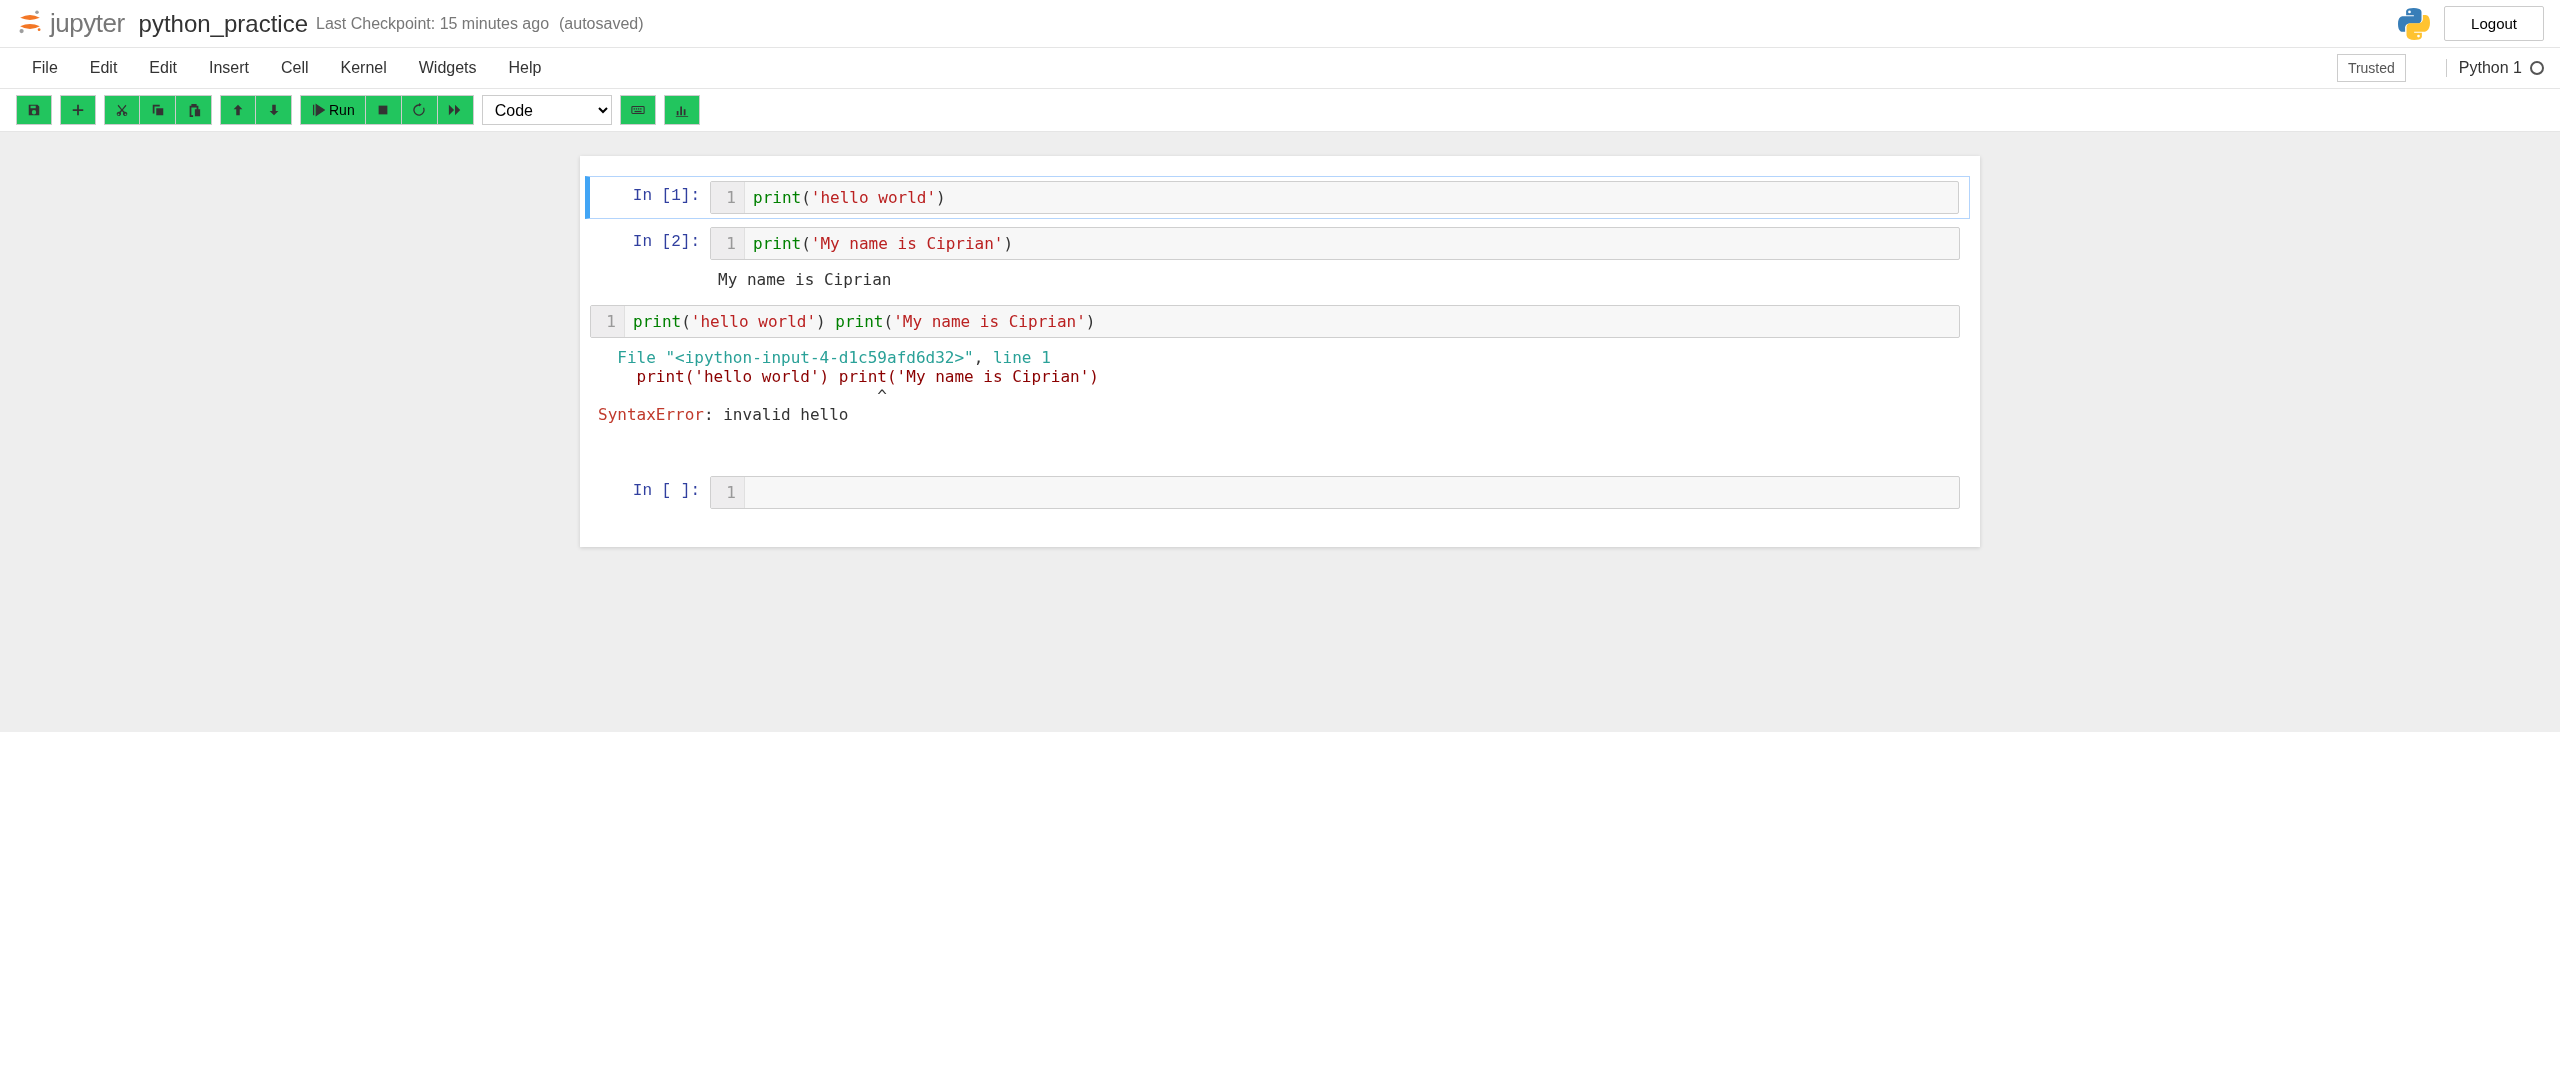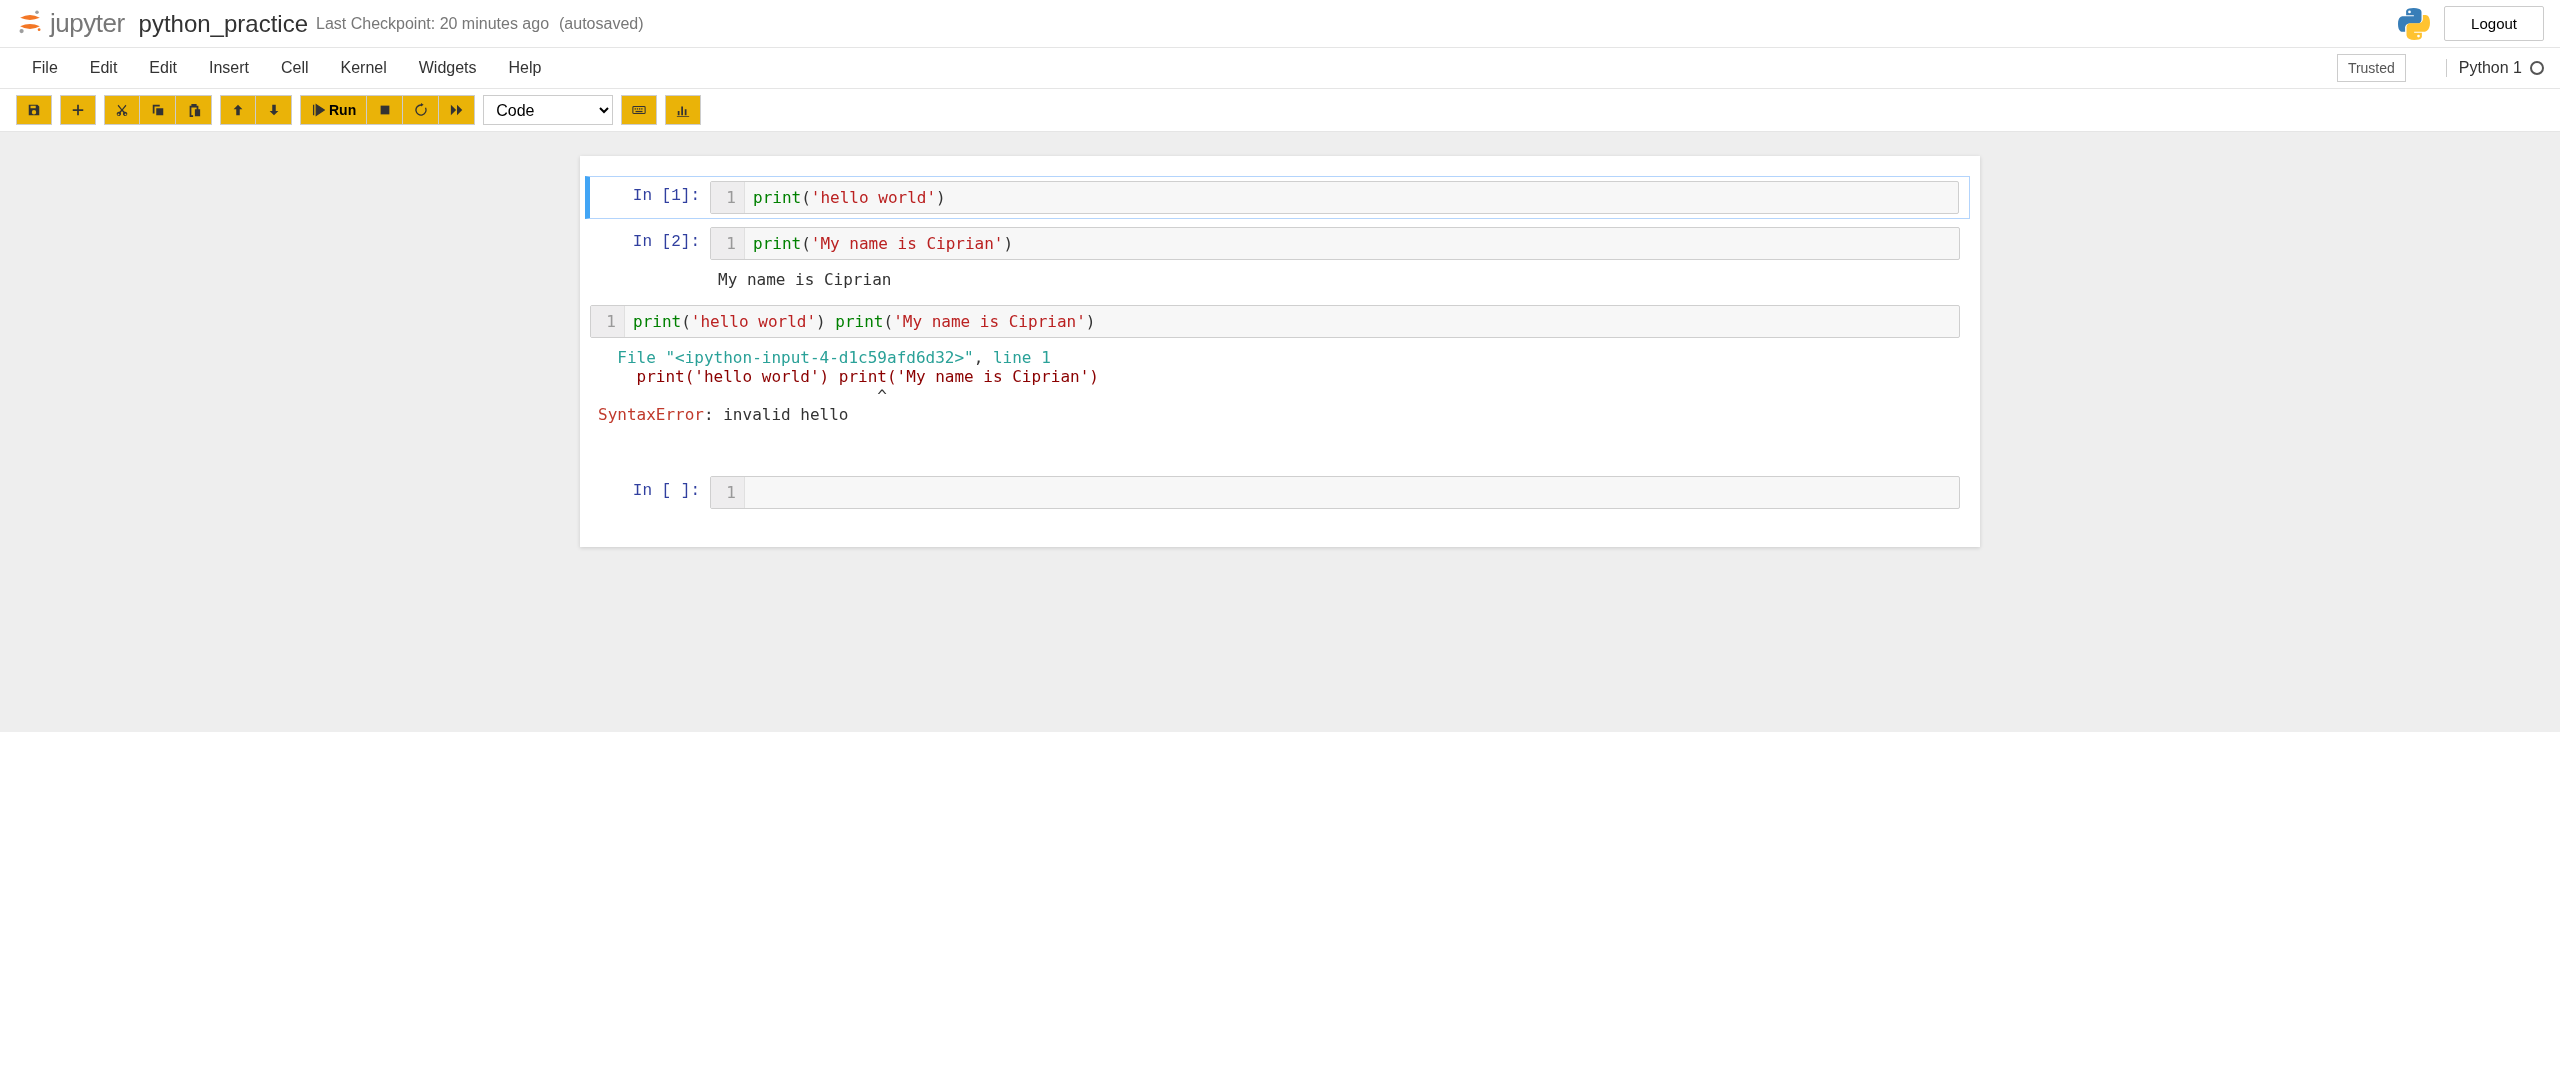--- a/index.html
+++ b/index.html
@@ -16,21 +16,21 @@
 .logout-btn { border: 1px solid #ccc; background: #fff; padding: 8px 26px; font-size: 15px; cursor: pointer; border-radius: 2px; }
 .menubar-container { border-bottom: 1px solid #e5e5e5; }
 .menubar { display: flex; align-items: center; padding: 0 16px; height: 40px; }
 .menu-item { padding: 10px 16px; font-size: 16px; color: #333; cursor: pointer; }
 .menubar-spacer { flex: 1; }
 .trusted { border: 1px solid #ccc; padding: 5px 10px; font-size: 14px; color: #555; margin-right: 40px; background: #fff; }
 .kernel-name { font-size: 16px; color: #333; padding-left: 12px; border-left: 1px solid #ccc; display: flex; align-items: center; }
 .kernel-indicator { width: 14px; height: 14px; border: 2px solid #555; border-radius: 50%; margin-left: 8px; display: inline-block; }
 .toolbar { display: flex; align-items: center; padding: 6px 16px; border-bottom: 1px solid #e5e5e5; gap: 0; }
 .tb-group { display: flex; margin-right: 8px; }
-.tb-btn { border: 1px solid #ccc; background: #eab308; padding: 6px 10px; cursor: pointer; display: flex; align-items: center; justify-content: center; min-width: 36px; height: 30px; font-size: 14px; font-weight: bold; }
+.tb-btn { border: 1px solid #ccc; background: #22c55e; padding: 6px 10px; cursor: pointer; display: flex; align-items: center; justify-content: center; min-width: 36px; height: 30px; font-size: 14px; }
 .tb-group .tb-btn + .tb-btn { border-left: none; }
 .tb-btn svg { width: 14px; height: 14px; fill: #333; }
 .run-btn { gap: 4px; }
 .cell-type-select { border: 1px solid #ccc; background: #fff; padding: 5px 8px; font-size: 16px; height: 30px; min-width: 130px; margin-right: 8px; }
 .page-body { background: #eee; padding: 24px 0 40px; min-height: 600px; }
 .notebook-container { max-width: 1400px; margin: 0 auto; background: #fff; box-shadow: 0 1px 4px rgba(0,0,0,0.15); padding: 16px 10px 30px; }
 .cell { display: flex; margin: 4px 0; padding: 4px 0; }
 .cell.selected { border: 1px solid #b3d4fc; border-left: 5px solid #42A5F5; padding: 4px 0 4px 0; margin-left: -5px; }
 .cell.selected .prompt { padding-left: 4px; }
 .prompt { width: 120px; text-align: right; padding: 6px 10px 0 0; font-family: Liberation Mono, monospace; font-size: 16px; color: #303F9F; flex-shrink: 0; }
@@ -56,21 +56,21 @@
     <svg class="logo-icon" viewBox="0 0 40 40">
       <circle cx="30" cy="6" r="2.5" fill="#9e9e9e"></circle>
       <path d="M 6 14 Q 20 6 34 14 Q 20 20 6 14 Z" fill="#f37726"></path>
       <path d="M 6 26 Q 20 34 34 26 Q 20 20 6 26 Z" fill="#f37726"></path>
       <circle cx="8" cy="33" r="3" fill="#9e9e9e"></circle>
       <circle cx="33" cy="31" r="2" fill="#f37726"></circle>
     </svg>
     <span class="logo-text">jupyter</span>
   </div>
   <span class="notebook-name">python_practice</span>
-  <span class="checkpoint">Last Checkpoint: 20 minutes ago</span>
+  <span class="checkpoint">Last Checkpoint: 15 minutes ago</span>
   <span class="autosave">(autosaved)</span>
   <div class="header-spacer"></div>
   <svg class="kernel-logo" viewBox="0 0 256 255">
     <path d="M126 0c-65 0-61 28-61 28v29h62v9H40S0 61 0 127s36 63 36 63h21v-30s-1-36 35-36h62s34 1 34-33V33S193 0 126 0zM92 20a11 11 0 110 22 11 11 0 010-22z" fill="#387EB8"></path>
     <path d="M130 255c65 0 61-28 61-28v-29h-62v-9h87s40-5 40-71-36-63-36-63h-21v30s1 36-35 36h-62s-34-1-34 33v55s-5 46 62 46zm34-20a11 11 0 110-22 11 11 0 010 22z" fill="#FFC331"></path>
   </svg>
   <button class="logout-btn">Logout</button>
 </div>
 
 <div class="menubar-container">

